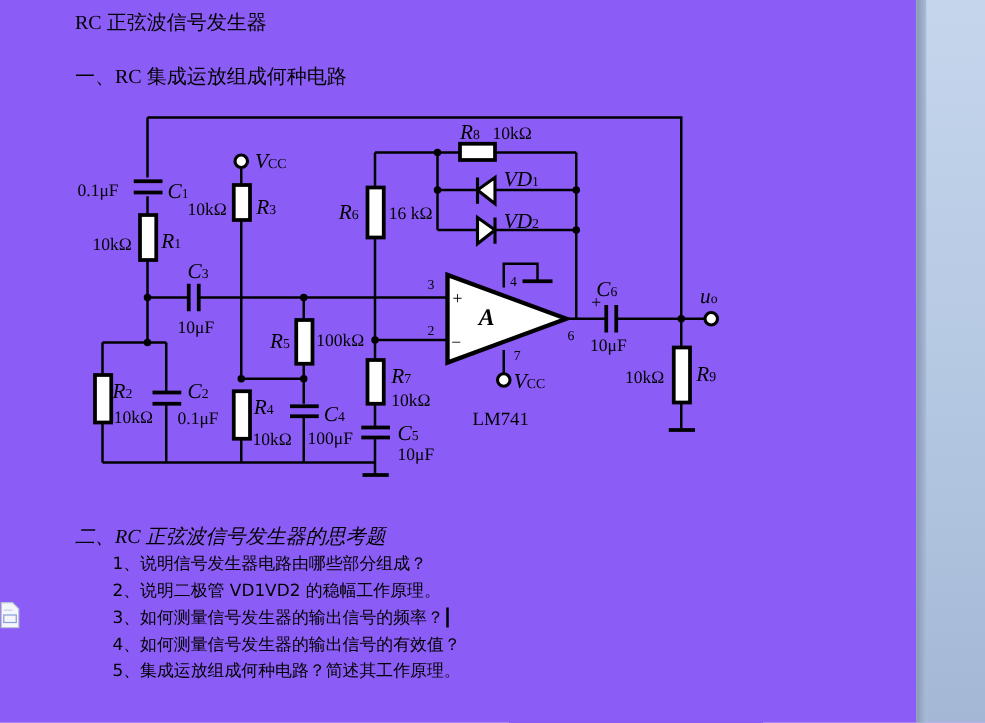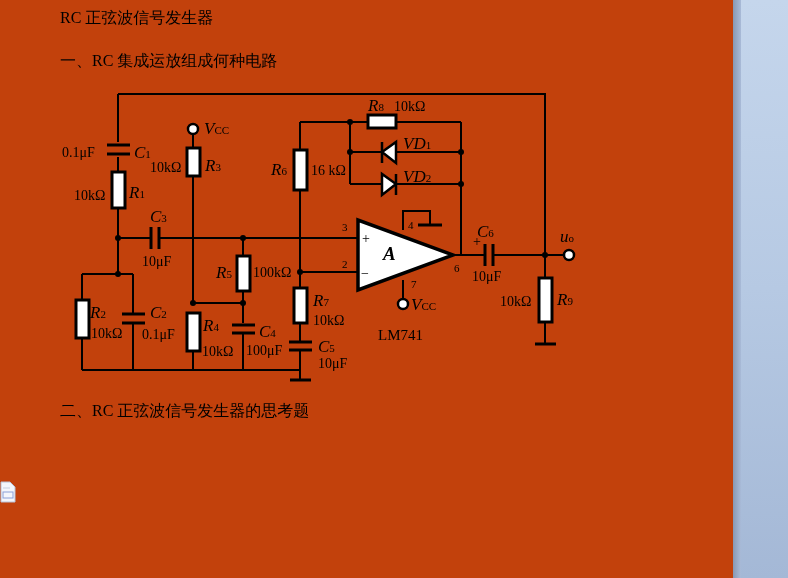--- a/index.html
+++ b/index.html
@@ -3,37 +3,37 @@
 <meta charset="utf-8">
 <style>
   html, body { margin: 0; padding: 0; }
   body {
     width: 788px; height: 578px; overflow: hidden; position: relative;
     background: #ffffff;
     font-family: "DejaVu Serif", "Liberation Serif", serif;
   }
   .page {
     position: absolute; left: 0; top: 0; width: 733px; height: 578px;
-    background: #c2410c;
+    background: #8b5cf6;
   }
   .side-panel {
     position: absolute; left: 733px; top: 0; width: 55px; height: 578px;
     background: linear-gradient(to bottom, #c5d6ec 0%, #b6c9e3 50%, #a4b8d6 100%);
   }
   .side-panel::before {
     content: ""; position: absolute; left: 0; top: 0; width: 8px; height: 100%;
     background: linear-gradient(to right, #8898b3, #a9bbd8);
   }
   .heading {
     position: absolute; left: 60px; font-size: 16px; color: #000; white-space: nowrap;
     font-family: "Liberation Serif", "DejaVu Serif", serif;
   }
   #h-title { top: 8px; }
   #h-sec1 { top: 51px; }
-  #h-sec2 { top: 401px; }
+  #h-sec2 { top: 419px; font-style: italic; }
   .questions { position: absolute; left: 90px; top: 441px; }
   .q {
     font-family: "DejaVu Sans", "Liberation Sans", sans-serif;
     font-size: 13.5px; line-height: 21.5px; color: #000; white-space: nowrap;
   }
   .caret {
     display: inline-block; width: 2px; height: 16px; background: #000;
     vertical-align: middle; margin-left: 2px;
   }
   .doc-icon { position: absolute; left: 0; top: 481px; width: 16px; height: 22px; }
@@ -207,20 +207,27 @@
     <text class="lbl" x="473" y="246">+</text>
     <text class="lbl-i" x="477" y="237"><tspan>C</tspan><tspan class="sub">6</tspan></text>
     <text class="lbl" x="472" y="281">10μF</text>
     <text class="lbl-i" x="560" y="242"><tspan>u</tspan><tspan class="sub">o</tspan></text>
     <text class="lbl" x="500" y="306">10kΩ</text>
     <text class="lbl-i" x="557" y="305"><tspan>R</tspan><tspan class="sub">9</tspan></text>
   </svg>
 
   <div class="heading" id="h-sec2">二、RC 正弦波信号发生器的思考题</div>
 
+  <div class="questions">
+    <div class="q">1、说明信号发生器电路由哪些部分组成？</div>
+    <div class="q">2、说明二极管 VD1VD2 的稳幅工作原理。</div>
+    <div class="q"><span>3、如何测量信号发生器的输出信号的频率？</span><span class="caret"></span></div>
+    <div class="q">4、如何测量信号发生器的输出信号的有效值？</div>
+    <div class="q">5、集成运放组成何种电路？简述其工作原理。</div>
+  </div>
 
   <svg class="doc-icon" viewBox="0 0 16 22">
     <path d="M1 1 H10 L15 6 V21 H1 Z" fill="#f4f6fb" stroke="#b8c2d6" stroke-width="1"></path>
     <rect x="3" y="11" width="10" height="6" fill="none" stroke="#8aa0d8" stroke-width="1"></rect>
     <line x1="3" y1="7" x2="10" y2="7" stroke="#c7cfe0"></line>
   </svg>
 </div>
 
 <div class="side-panel"></div>
 

